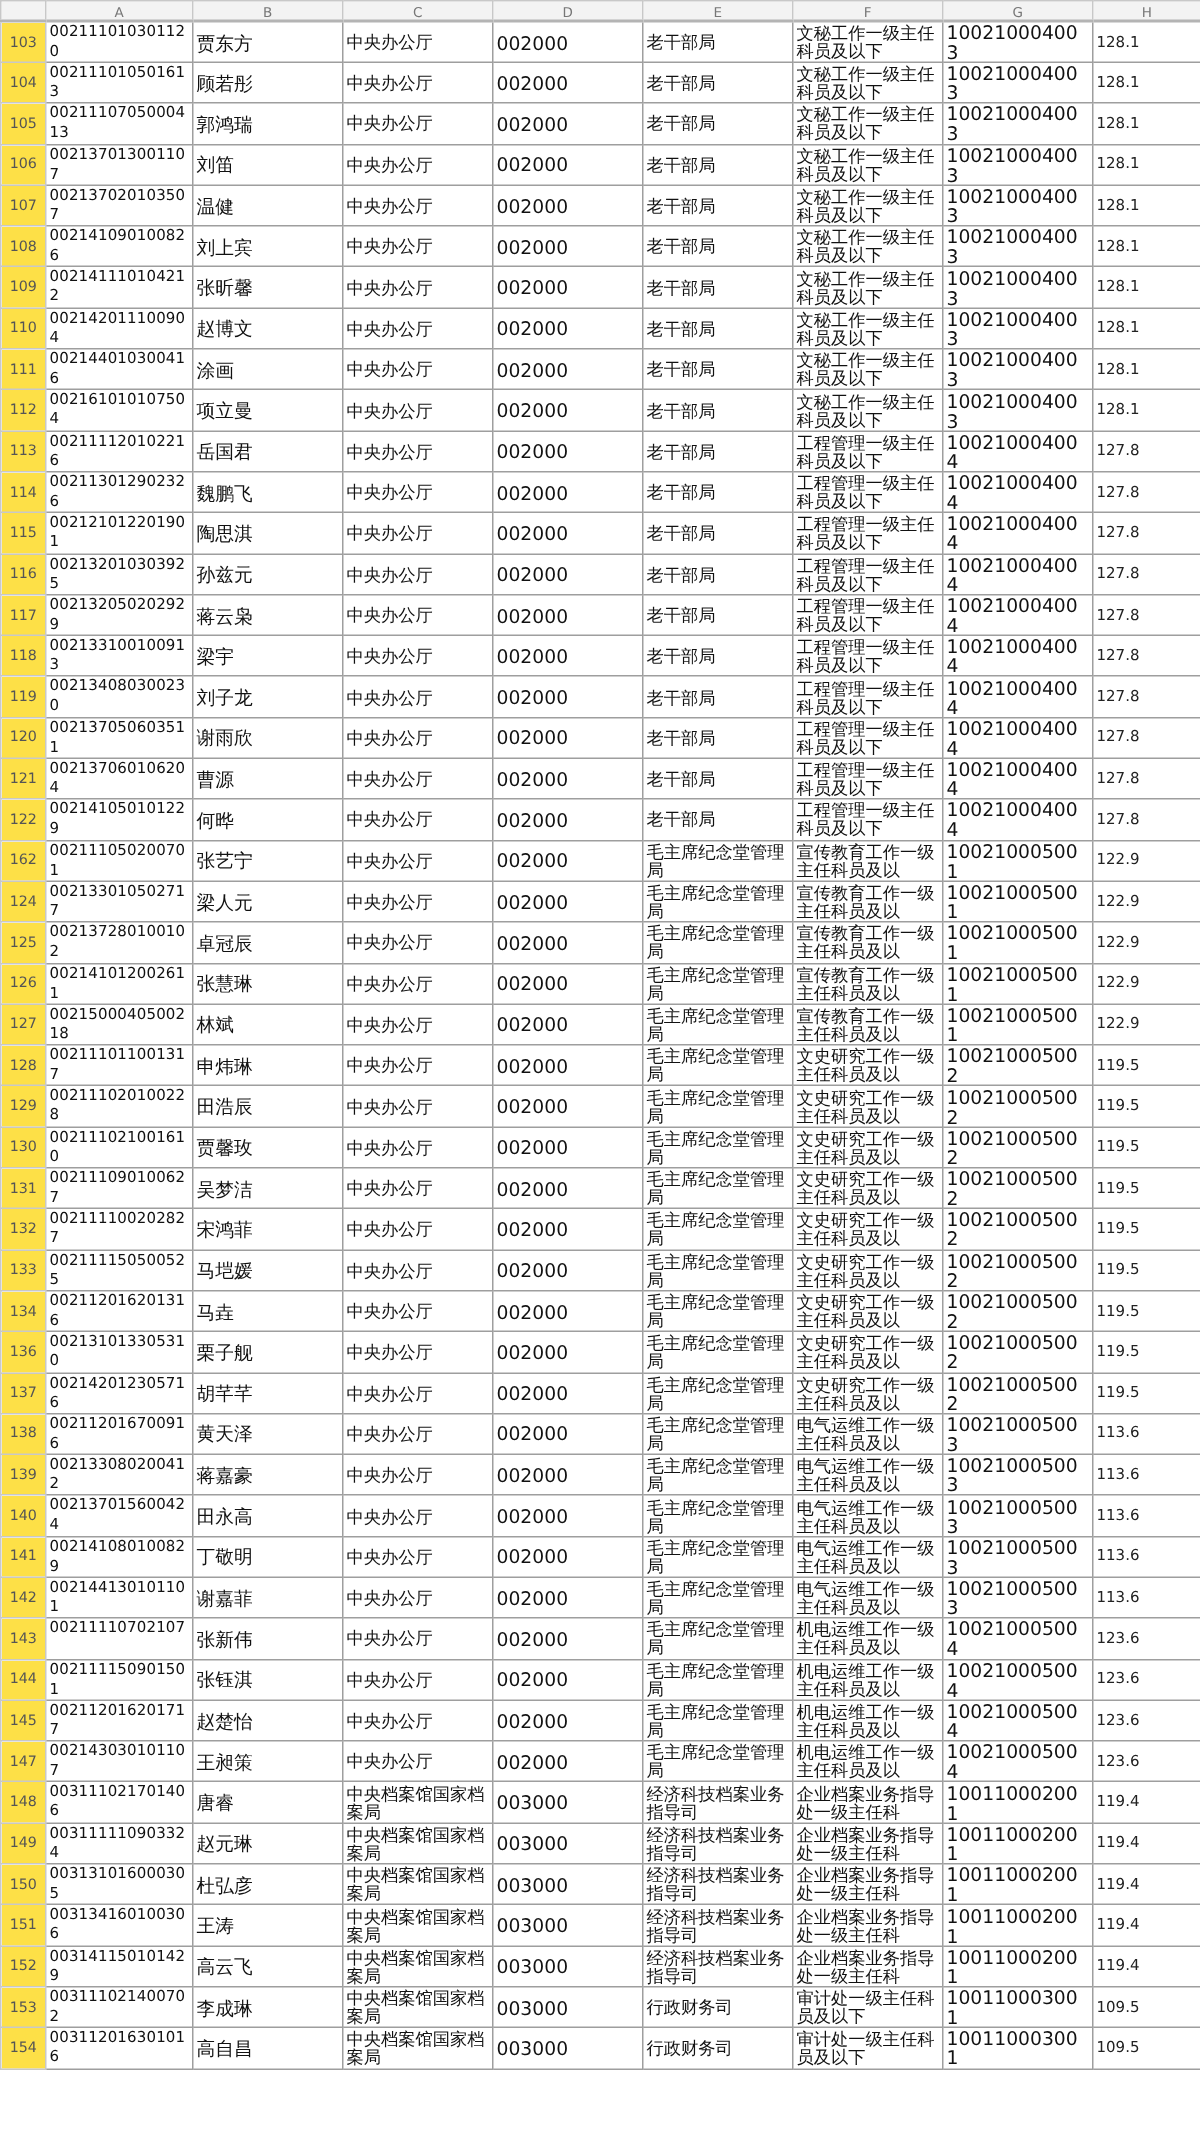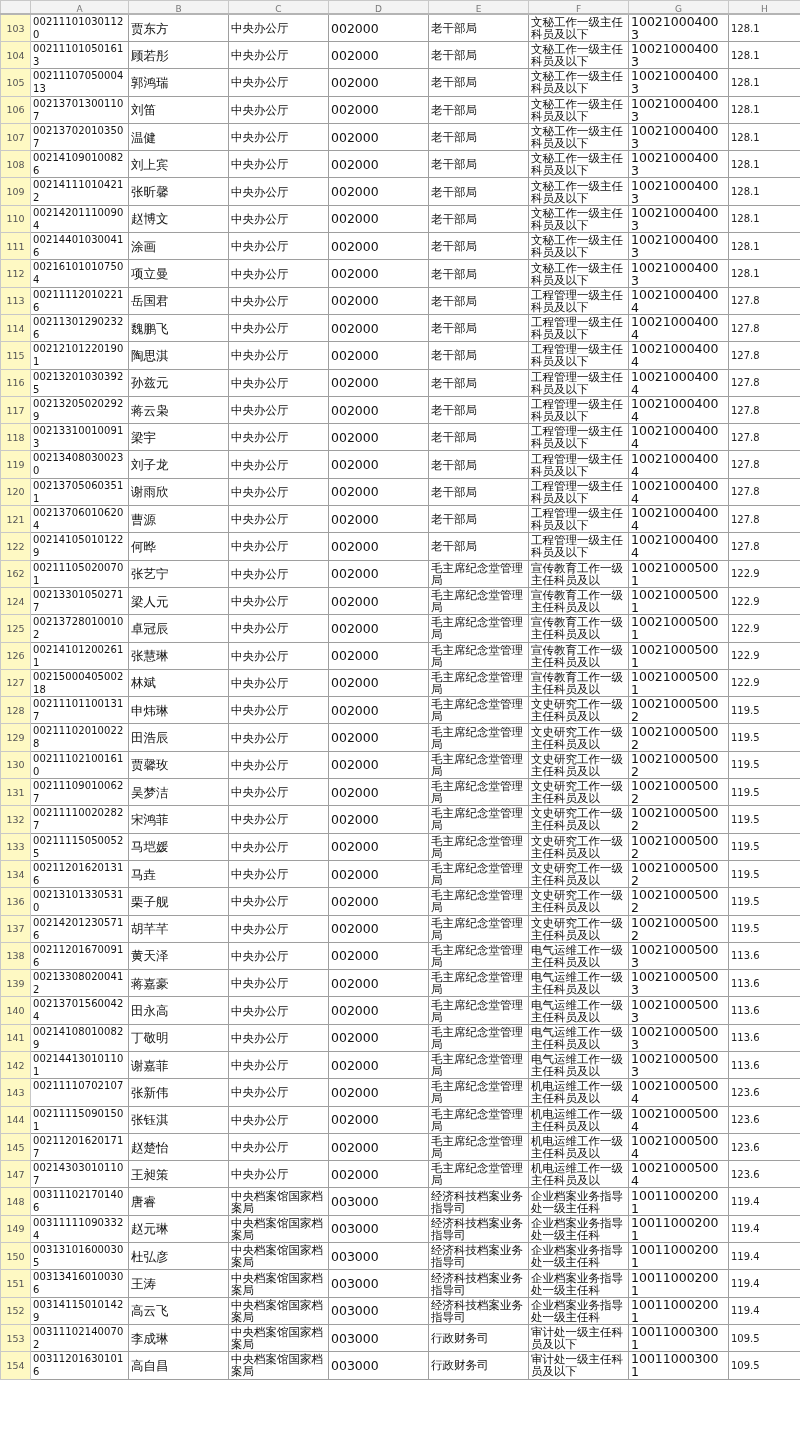--- a/index.html
+++ b/index.html
@@ -5,21 +5,21 @@
   html, body { margin:0; padding:0; background:#ffffff; }
   body { width:800px; height:1434px; overflow:hidden; font-family:"DejaVu Sans", "Liberation Sans", sans-serif; color:#111; }
   .sheet { position:relative; width:800px; }
   table { border-collapse:collapse; table-layout:fixed; width:800px; }
   col.rn { width:30px; }
   col.ca { width:98px; } col.cb { width:100px; } col.cc { width:100px; } col.cd { width:100px; }
   col.ce { width:100px; } col.cf { width:100px; } col.cg { width:100px; } col.ch { width:72px; }
   thead th { height:12px; background:#f3f3f3; border:1px solid #c8c8c8; border-bottom:2px solid #b4b4b4; font-weight:normal; font-size:9px; color:#777; line-height:8px; overflow:hidden; vertical-align:bottom; padding:0; }
   tbody tr { height:27.3px; }
   td { border:1px solid #9e9e9e; padding:0 2px; font-size:12.5px; line-height:13px; vertical-align:middle; overflow:hidden; white-space:normal; word-break:break-all; }
-  td.rownum { background:#fef9c3; color:#555; font-size:9.5px; text-align:center; border-color:#c8c8c8; padding:0; }
+  td.rownum { background:#fde047; color:#555; font-size:9.5px; text-align:center; border-color:#c8c8c8; padding:0; }
   td.id { font-size:10px; letter-spacing:0.1px; line-height:13px; vertical-align:top; padding-top:0; }
   td.twoline { font-size:11.5px; line-height:12px; }
   td.score { font-size:10px; color:#222; }
   td.code { font-size:12.5px; }
 </style>
 </head>
 <body>
 
 <div class="sheet">
   <table>

